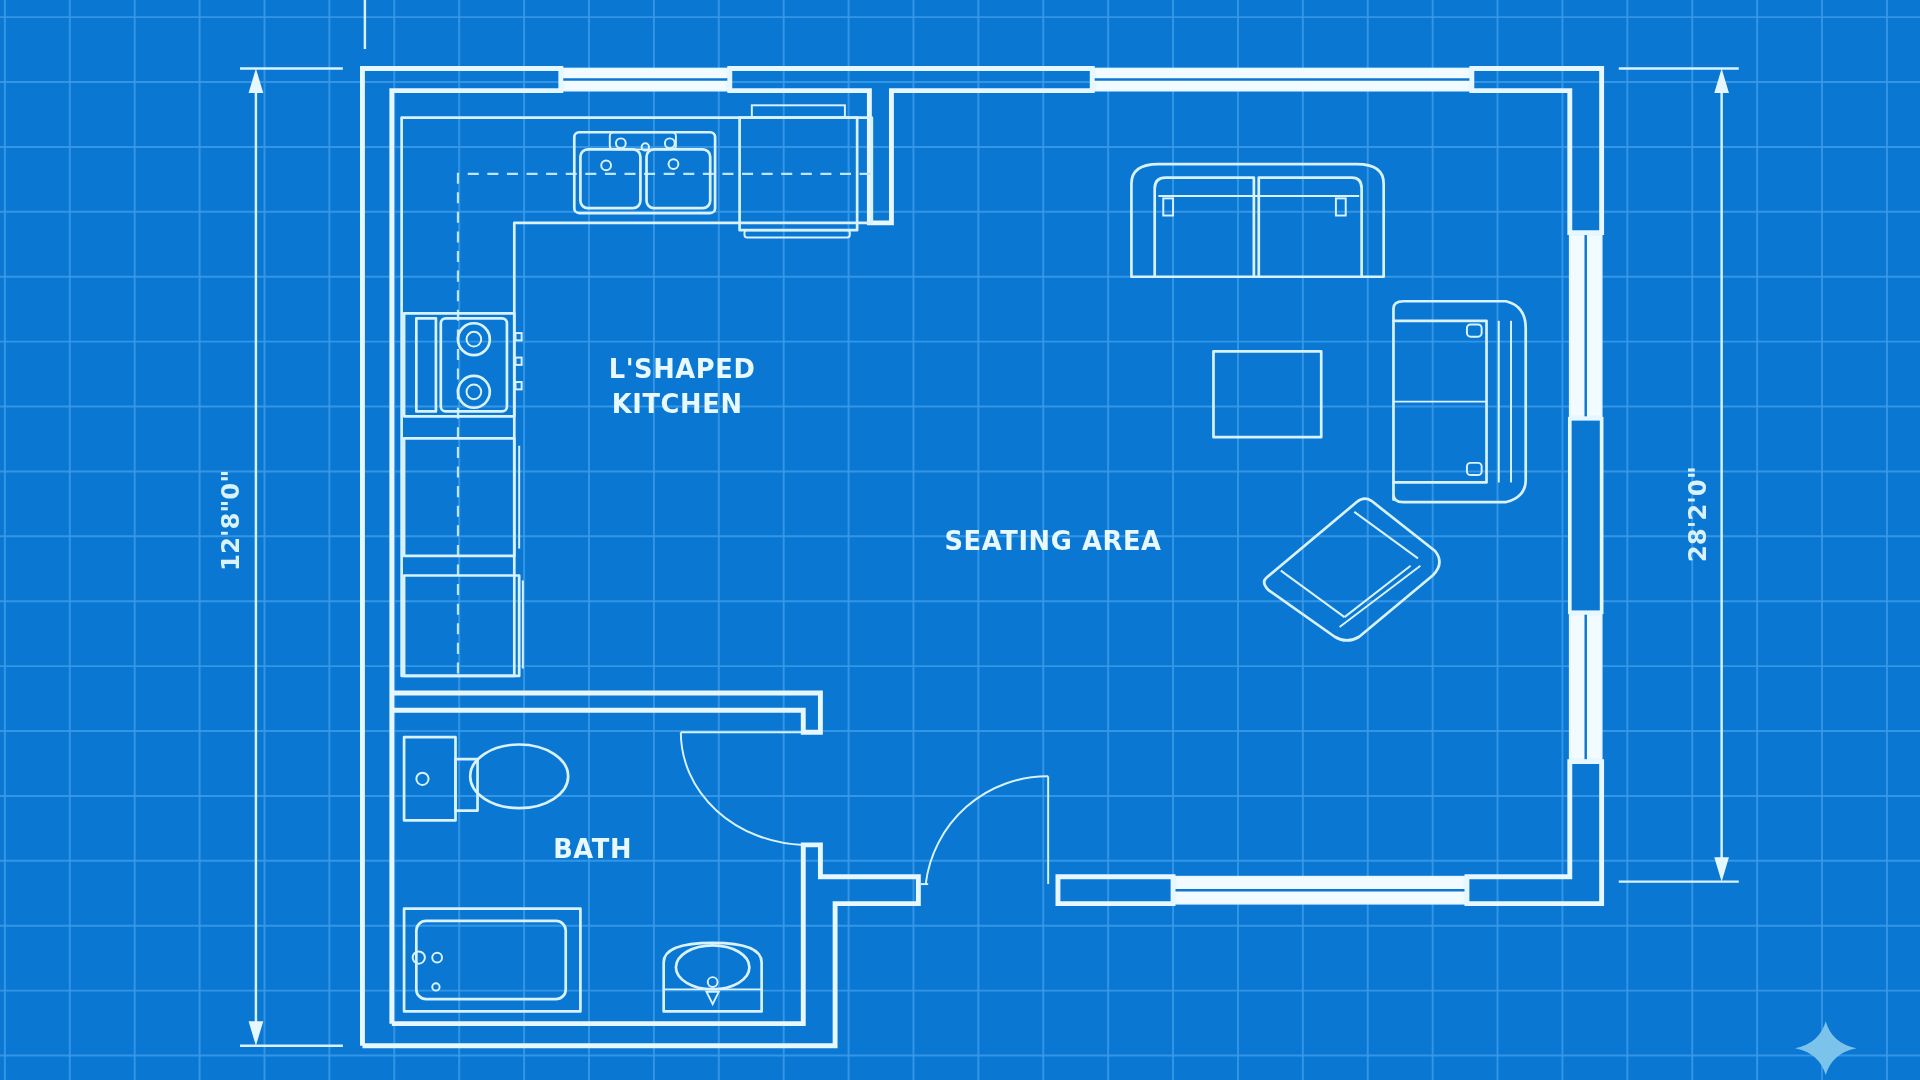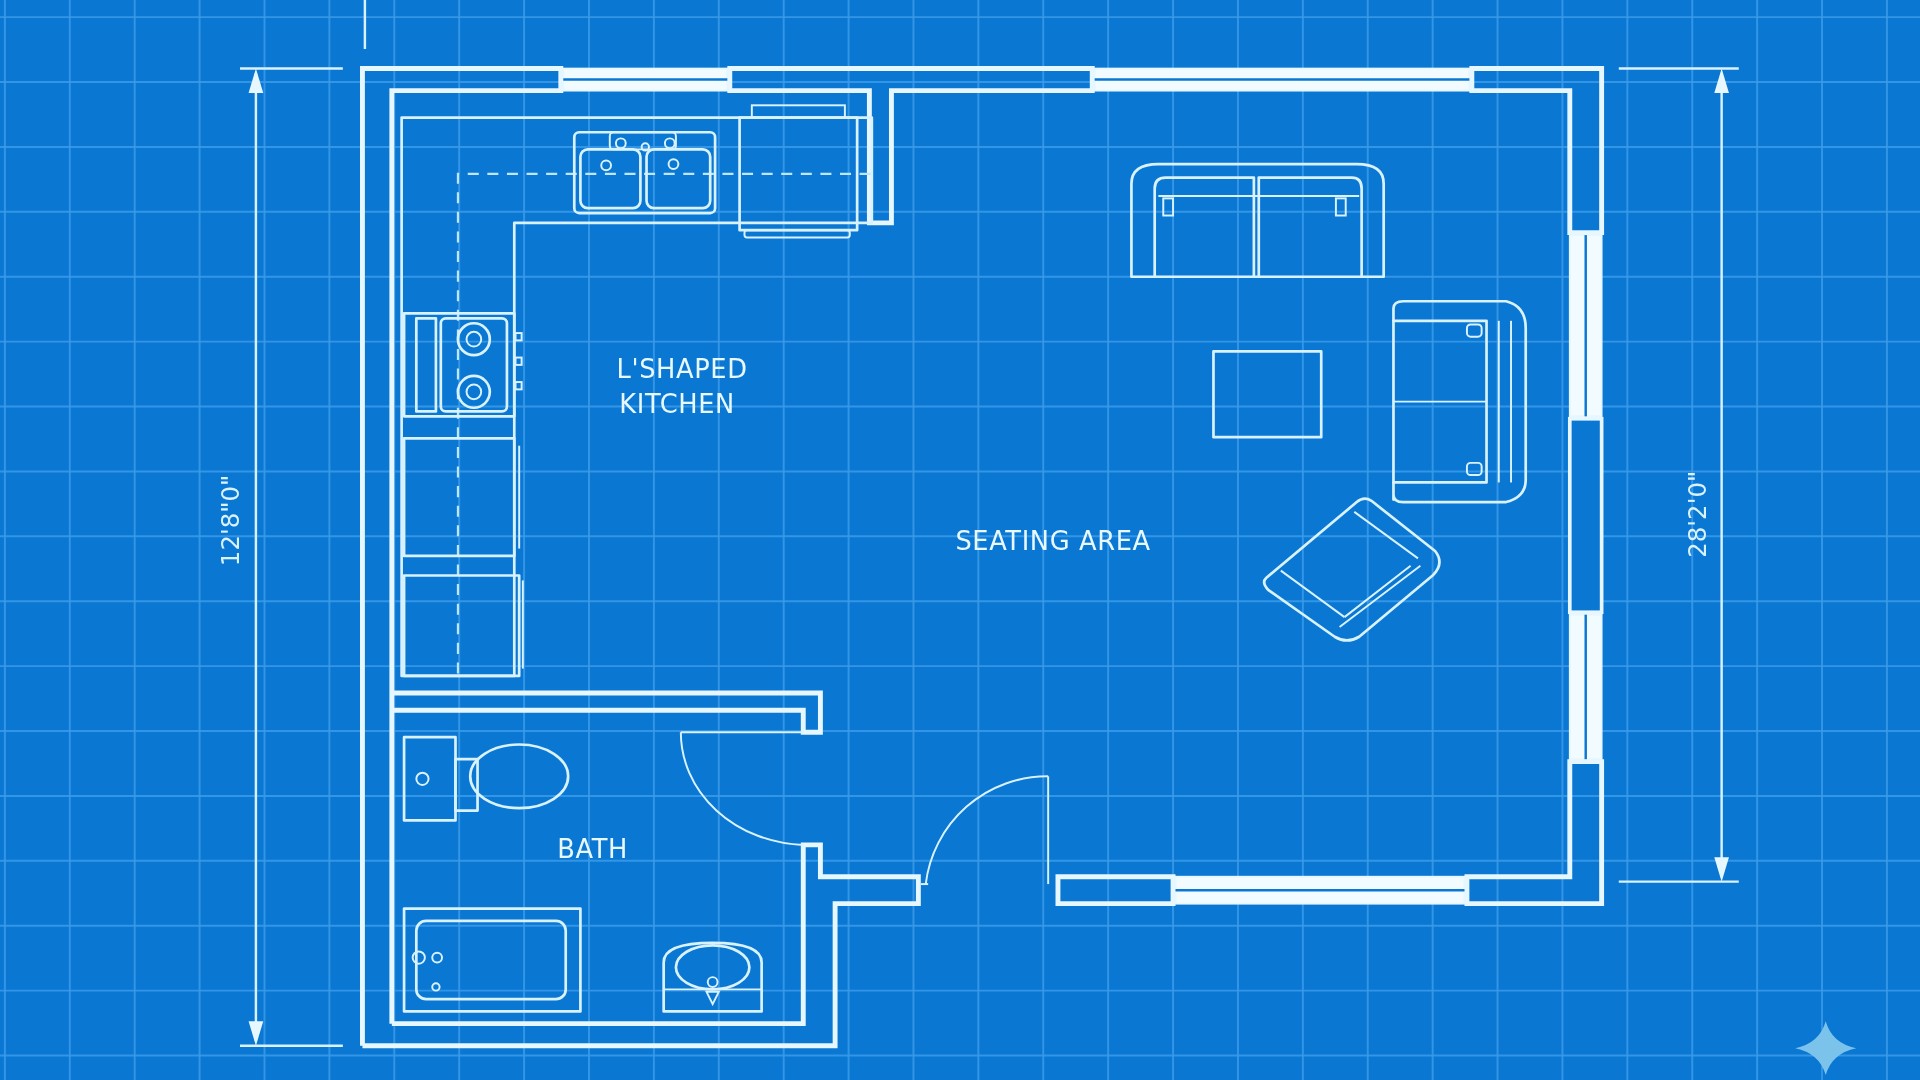--- a/index.html
+++ b/index.html
@@ -1,16 +1,16 @@
 <!DOCTYPE html>
 <html><head>
 <meta charset="utf-8">
 <style>
   html, body { margin:0; padding:0; width:1920px; height:1080px; overflow:hidden; background:#0a77d3; }
-  .stage { position:relative; width:1920px; height:1080px; background:#0a77d3; }
+  .stage { position:relative; width:1920px; height:1080px; background:#0a77d3;font-weight:bold; }
   svg.plan { position:absolute; left:0; top:0; width:1920px; height:1080px; }
   .grid line { stroke:#3b9be9; stroke-width:1.6; opacity:0.85; }
   .wall { fill:none; stroke:#e6f7ff; stroke-width:4; stroke-linejoin:miter; }
   .wallfill { fill:#0a77d3; stroke:#e6f7ff; stroke-width:3; }
   .fx { fill:none; stroke:#d8f2ff; stroke-width:2.2; stroke-linejoin:round; stroke-linecap:round; }
   .fxthin { fill:none; stroke:#d8f2ff; stroke-width:1.6; }
   .dash { fill:none; stroke:#bfe6ff; stroke-width:1.8; stroke-dasharray:9 7; }
   .win { fill:#f2fbff; stroke:#e6f7ff; stroke-width:1.5; }
   .winline { stroke:#0a77d3; stroke-width:2; }
   .dim { stroke:#d8f2ff; stroke-width:2; fill:none; }

